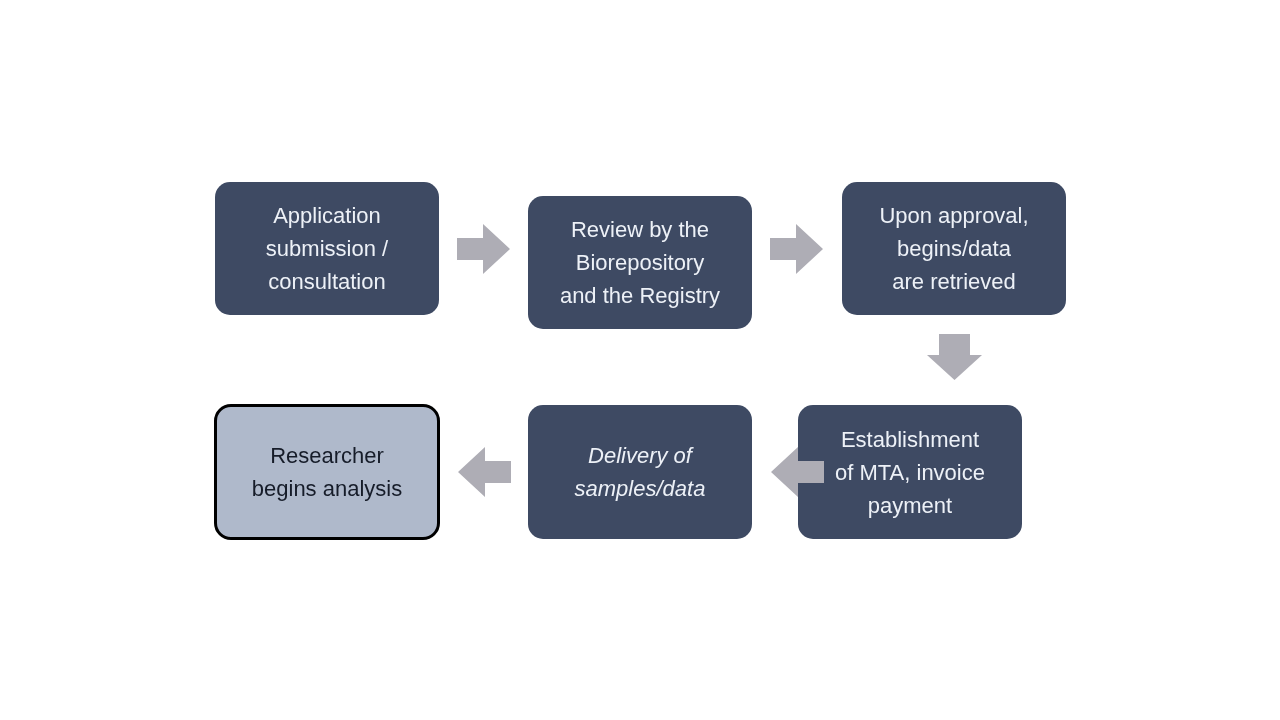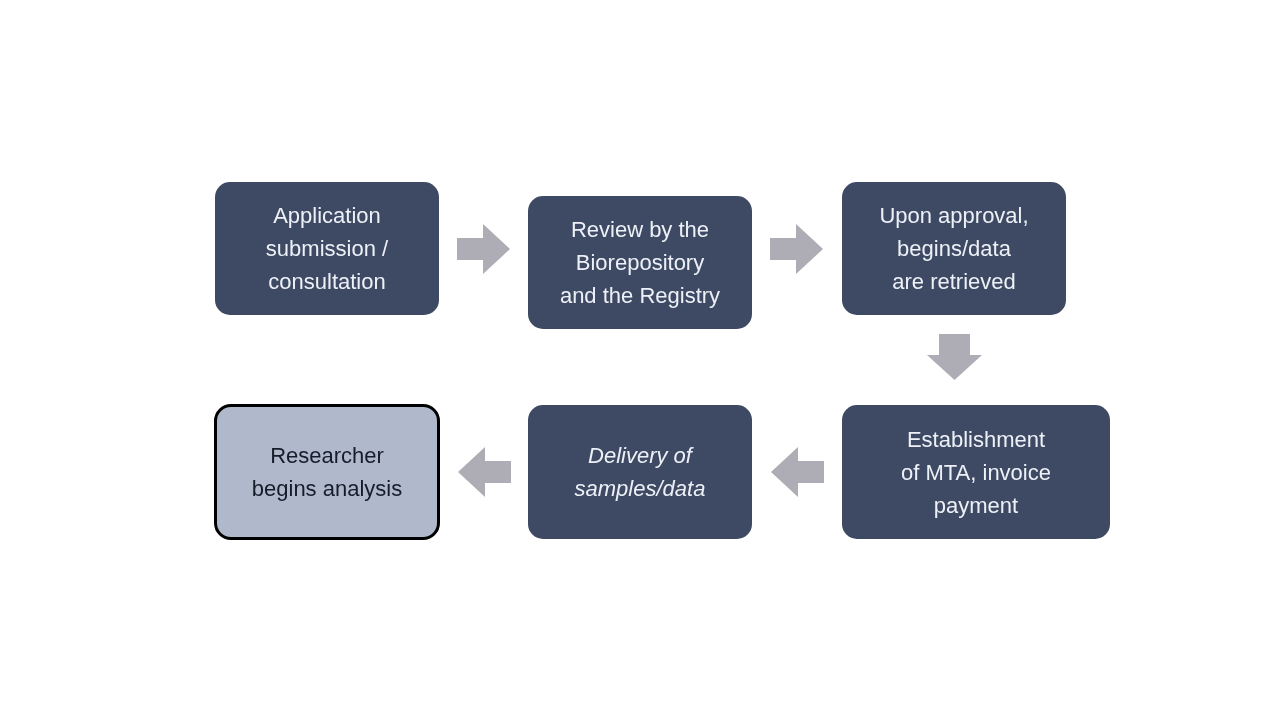--- a/index.html
+++ b/index.html
@@ -46,21 +46,21 @@
     font-weight: 400;
   }
   .arrow {
     position: absolute;
     display: block;
   }
   
   .pos-step1 { left: 215px; top: 182px; width: 224px; height: 133px; }
   .pos-step2 { left: 528px; top: 196px; width: 224px; height: 133px; }
   .pos-step3 { left: 842px; top: 182px; width: 224px; height: 133px; }
-  .pos-step4 { left: 842px; top: 405px; width: 268px; height: 134px; }
+  .pos-step4 { left: 798px; top: 405px; width: 224px; height: 134px; }
   .pos-step5 { left: 528px; top: 405px; width: 224px; height: 134px; font-style: italic; }
   .pos-step6 { left: 214px; top: 404px; width: 226px; height: 136px; }
   
   .pos-arrow1 { left: 457px; top: 223px; }
   .pos-arrow2 { left: 770px; top: 223px; }
   .pos-arrow3 { left: 926px; top: 334px; }
   .pos-arrow4 { left: 770px; top: 446px; }
   .pos-arrow5 { left: 457px; top: 446px; }
 </style>
 </head>

